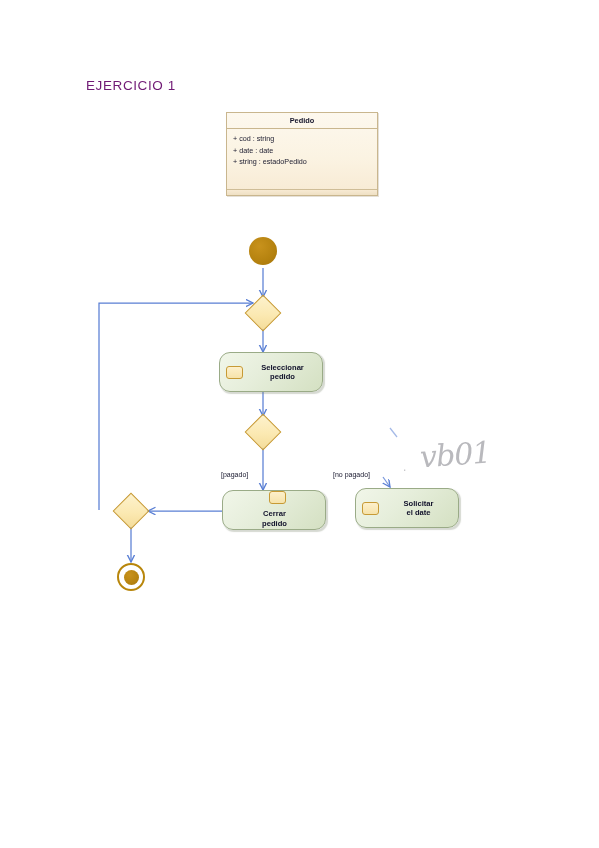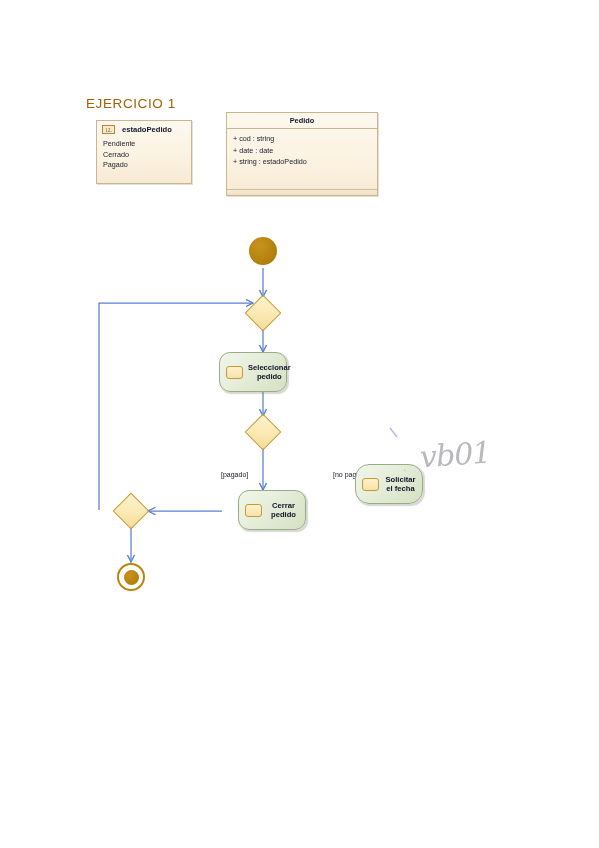--- a/index.html
+++ b/index.html
@@ -15,25 +15,25 @@
     width: 599px;
     height: 848px;
     background: #ffffff;
     overflow: hidden;
   }
 
   
   #doc-title {
     position: absolute;
     left: 86px;
-    top: 96px;
+    top: 78px;
     font-family: "Liberation Sans", sans-serif;
     font-size: 13.5px;
     letter-spacing: 0.6px;
-    color: #a16207;
+    color: #701a75;
     white-space: nowrap;
   }
 
   
   .uml-box {
     position: absolute;
     background: linear-gradient(180deg,#fdf8ee 0%, #fbf3e2 55%, #f7ead3 100%);
     border: 1px solid #c9b68e;
     box-shadow: 1px 1px 0 rgba(150,130,95,0.25);
     font-size: 7.2px;
@@ -151,21 +151,21 @@
   .diamond {
     width: 26px; height: 26px;
     background: linear-gradient(135deg,#fdf2cd 0%, #fbe9b2 55%, #f4dc99 100%);
     border: 1.3px solid #c8992e;
     transform: rotate(45deg);
     box-sizing: border-box;
   }
 
   
   .action {
-    width: 68px;
+    width: 104px;
     height: 40px;
     border-radius: 11px;
     border: 1px solid #9aab87;
     background: linear-gradient(135deg,#f1f6e9 0%, #e6eedb 42%, #d4e0c2 100%);
     box-shadow: 1.5px 1.5px 1px rgba(120,130,105,0.30);
     box-sizing: border-box;
     display: flex;
     align-items: center;
     padding-left: 6px;
     gap: 5px;
@@ -216,31 +216,20 @@
     color: #c3c3c7;
   }
 </style>
 </head>
 <body>
 
 <div id="page">
 
   <div id="doc-title">EJERCICIO 1</div>
 
-  <div class="uml-box" id="enum-box">
-    <div class="enum-title-row">
-      <span class="enum-icon">12.</span>
-      <span class="enum-name">estadoPedido</span>
-    </div>
-    <div class="enum-values">
-      <div class="row">Pendiente</div>
-      <div class="row">Cerrado</div>
-      <div class="row">Pagado</div>
-    </div>
-  </div>
 
   <div class="uml-box" id="class-box">
     <div class="uml-head">Pedido</div>
     <div class="uml-section">
       <div class="row">+ cod : string</div>
       <div class="row">+ date : date</div>
       <div class="row">+ string : estadoPedido</div>
       <div class="uml-divider"></div>
     </div>
     <div class="class-footer"></div>
@@ -284,33 +273,33 @@
       <span>pedido</span>
     </span>
   </div>
 
   <div class="node diamond" style="left:250px; top:419px;"></div>
 
   <div class="guard" style="left:221px; top:471px;">[pagado]</div>
 
   <div class="guard" style="left:333px; top:471px;">[no pagado]</div>
 
-  <div class="node action" style="left:238px; top:490px;">
+  <div class="node action" style="left:222px; top:490px;flex-direction:column;">
     <span class="action-icon"></span>
     <span class="action-label">
       <span>Cerrar</span><br>
       <span>pedido</span>
     </span>
   </div>
 
-  <div class="node action" style="left:355px; top:464px;border-radius:14px;">
+  <div class="node action" style="left:355px; top:488px;">
     <span class="action-icon"></span>
     <span class="action-label">
       <span>Solicitar</span><br>
-      <span>el fecha</span>
+      <span>el date</span>
     </span>
   </div>
 
   <div class="node diamond" style="left:118px; top:498px;"></div>
 
   <div class="node final-node" style="left:117px; top:563px;"></div>
 
   <div id="watermark-dot">.</div>
   <div id="watermark">vb01</div>
 

